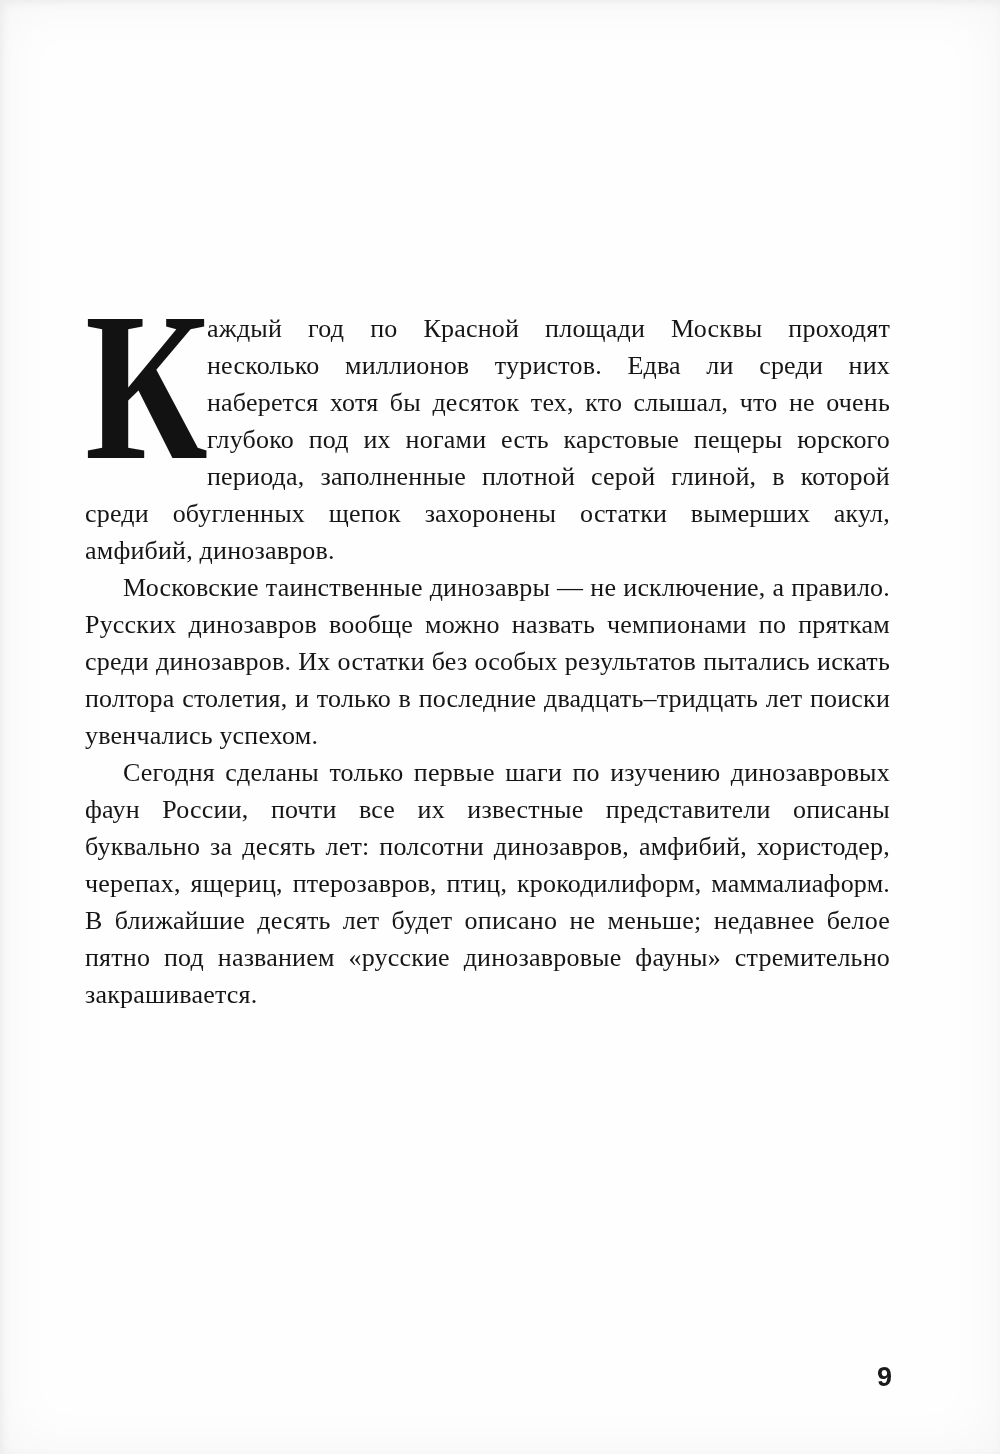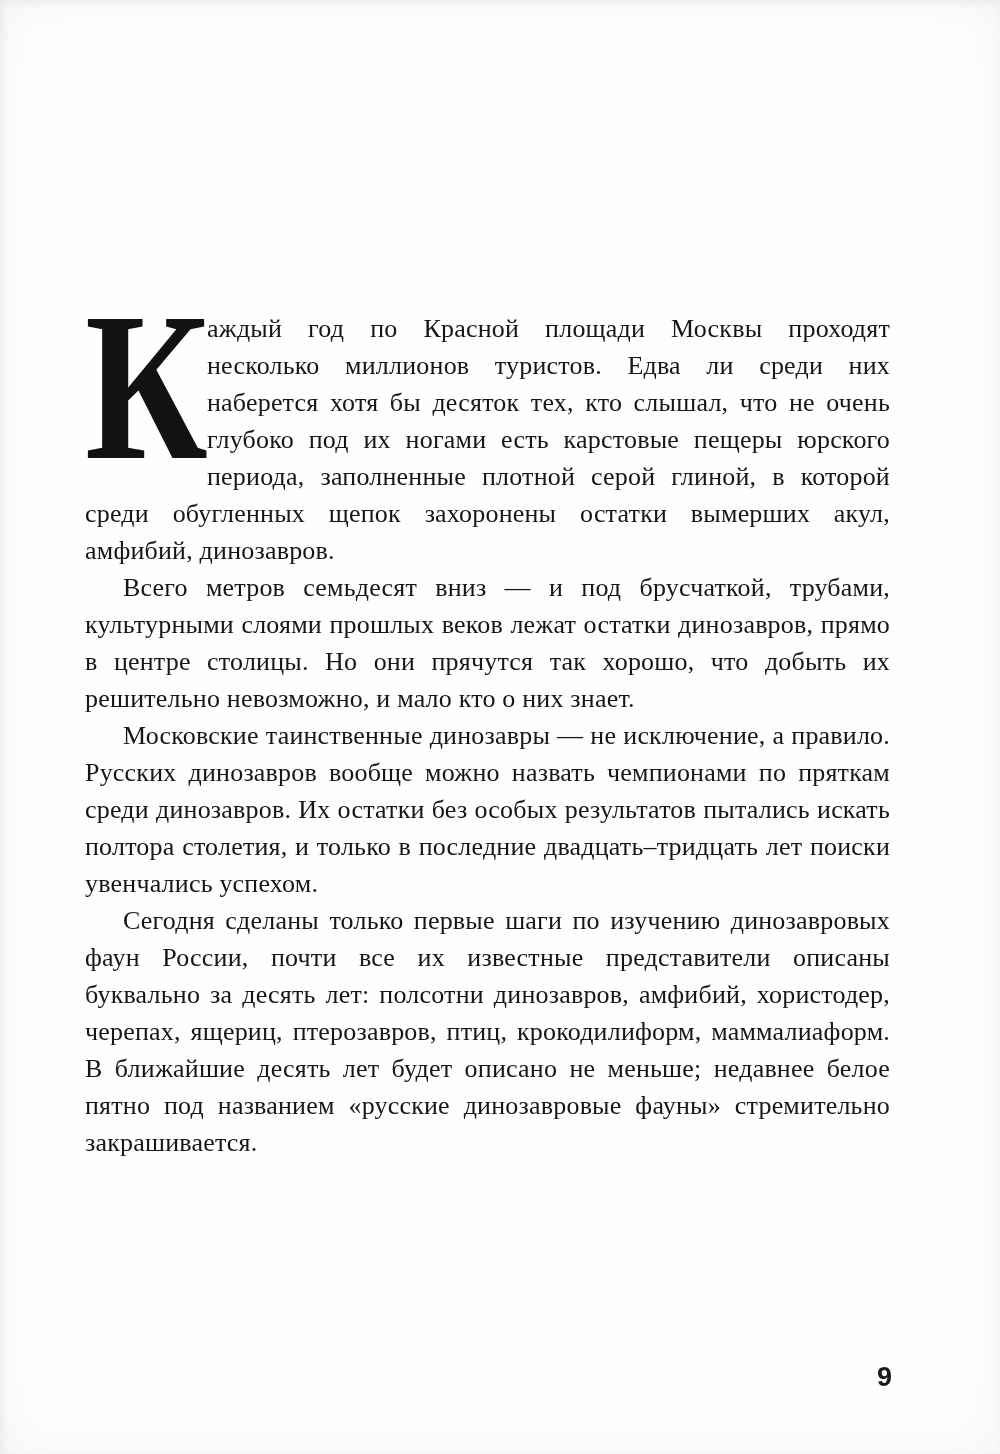--- a/index.html
+++ b/index.html
@@ -70,21 +70,20 @@
 <div class="page">
 
   <div class="text-block">
 
     <p>
       <span class="dropcap-box">
           <span class="dropcap">К</span>
         </span><span>аждый год по Красной площади Москвы проходят несколько миллионов туристов. Едва ли среди них наберется хотя бы десяток тех, кто слышал, что не очень глубоко под их ногами есть карстовые пещеры юрского периода, заполненные плотной серой глиной, в которой среди обугленных щепок захоронены остатки вымерших акул, амфибий, динозавров.</span>
     </p>
 
-    <p class="indented">Всего метров семьдесят вниз — и под брусчаткой, трубами, культурными слоями прошлых веков лежат остатки динозавров, прямо в центре столицы. Но они прячутся так хорошо, что добыть их решительно невозможно, и мало кто о них знает.</p>
 
 
     <p class="indented">Московские таинственные динозавры — не исключение, а правило. Русских динозавров вообще можно назвать чемпионами по пряткам среди динозавров. Их остатки без особых результатов пытались искать полтора столетия, и только в последние двадцать–тридцать лет поиски увенчались успехом.</p>
 
     <p class="indented">Сегодня сделаны только первые шаги по изучению динозавровых фаун России, почти все их известные представители описаны буквально за десять лет: полсотни динозавров, амфибий, хористодер, черепах, ящериц, птерозавров, птиц, крокодилиформ, маммалиаформ. В ближайшие десять лет будет описано не меньше; недавнее белое пятно под названием «русские динозавровые фауны» стремительно закрашивается.</p>
 
   </div>
 
   <div class="page-number">9</div>
 

